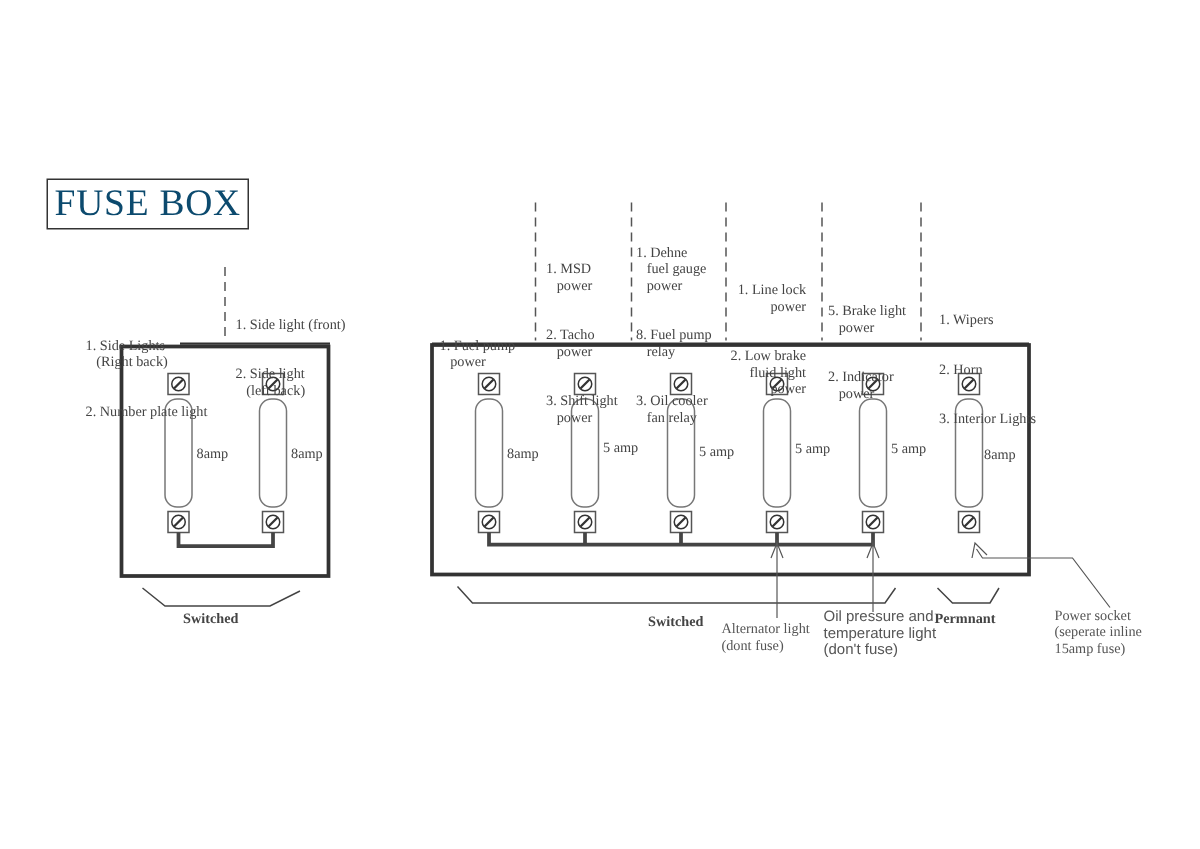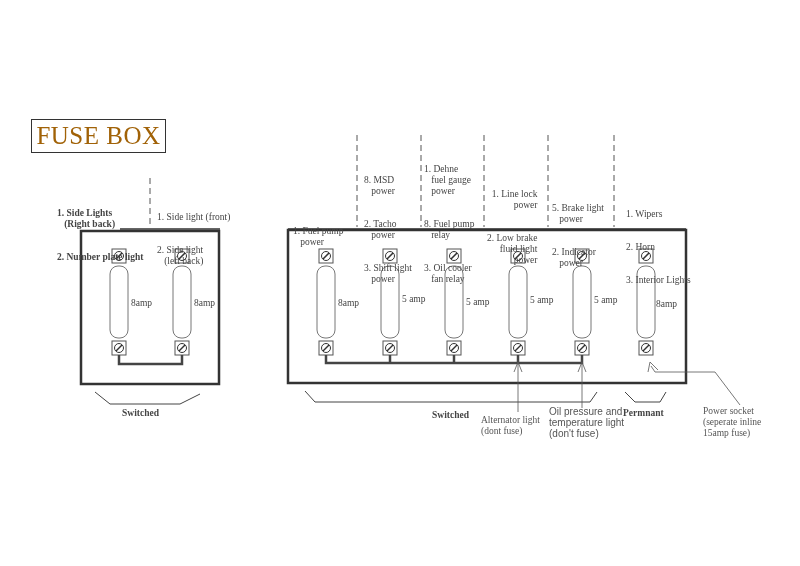--- a/index.html
+++ b/index.html
@@ -1,20 +1,20 @@
 <!DOCTYPE html>
 <html><head>
 <meta charset="utf-8">
 <style>
   html, body { margin: 0; padding: 0; background: #ffffff; }
   body { width: 800px; height: 566px; position: relative; overflow: hidden;
          font-family: "Liberation Serif", "DejaVu Serif", serif; color: #333; }
   .abs { position: absolute; }
   .title-box { left: 31px; top: 119px; width: 133px; height: 32px; border: 1.5px solid #333;
-               font-size: 25px; line-height: 32px; text-align: center; color: #a16207; letter-spacing: 0.5px; }
+               font-size: 25px; line-height: 32px; text-align: center; color: #0c4a6e; letter-spacing: 0.5px; }
   .lbl { font-size: 9.5px; line-height: 11px; color: #444; white-space: pre; }
   .amp { font-size: 9.5px; color: #444; }
   .sw { font-size: 9.5px; font-weight: bold; color: #444; }
   .note { font-size: 9.5px; line-height: 11px; color: #555; white-space: pre; }
   svg.diagram { position: absolute; left: 0; top: 0; }
 </style>
 </head>
 <body>
 
 <div class="abs title-box">FUSE BOX</div>
@@ -76,41 +76,41 @@
   <g stroke="#555" stroke-width="0.8" fill="none">
     <line x1="518" y1="360" x2="518" y2="412"></line>
     <polyline points="514,372 518,362 522,372"></polyline>
     <line x1="582" y1="360" x2="582" y2="408"></line>
     <polyline points="578,372 582,362 586,372"></polyline>
     <polyline points="651,366 655,372 715,372 740,405"></polyline>
     <polyline points="648,372 650,362 658,370"></polyline>
   </g>
 </svg>
 
-<div class="abs lbl" style="left:57px; top:186px;font-weight:bold;">
+<div class="abs lbl" style="left:57px; top:204px;">
   <div>1. Side Lights
    (Right back)</div>
   <div>2. Number plate light</div>
 </div>
 <div class="abs lbl" style="left:157px; top:190px;">
   <div>1. Side light (front)</div>
   <div>2. Side light
    (left back)</div>
 </div>
 
 <div class="abs amp" style="left:131px; top:298px;">8amp</div>
 <div class="abs amp" style="left:194px; top:298px;">8amp</div>
 <div class="abs sw" style="left:122px; top:408px;">Switched</div>
 
 <div class="abs lbl" style="left:293px; top:204px;">
   <div>1. Fuel pump
    power</div>
 </div>
 <div class="abs lbl" style="left:364px; top:153px;">
-  <div>8. MSD
+  <div>1. MSD
    power</div>
   <div>2. Tacho
    power</div>
   <div>3. Shift light
    power</div>
 </div>
 <div class="abs lbl" style="left:424px; top:142px;">
   <div>1. Dehne
    fuel gauge
    power</div>

